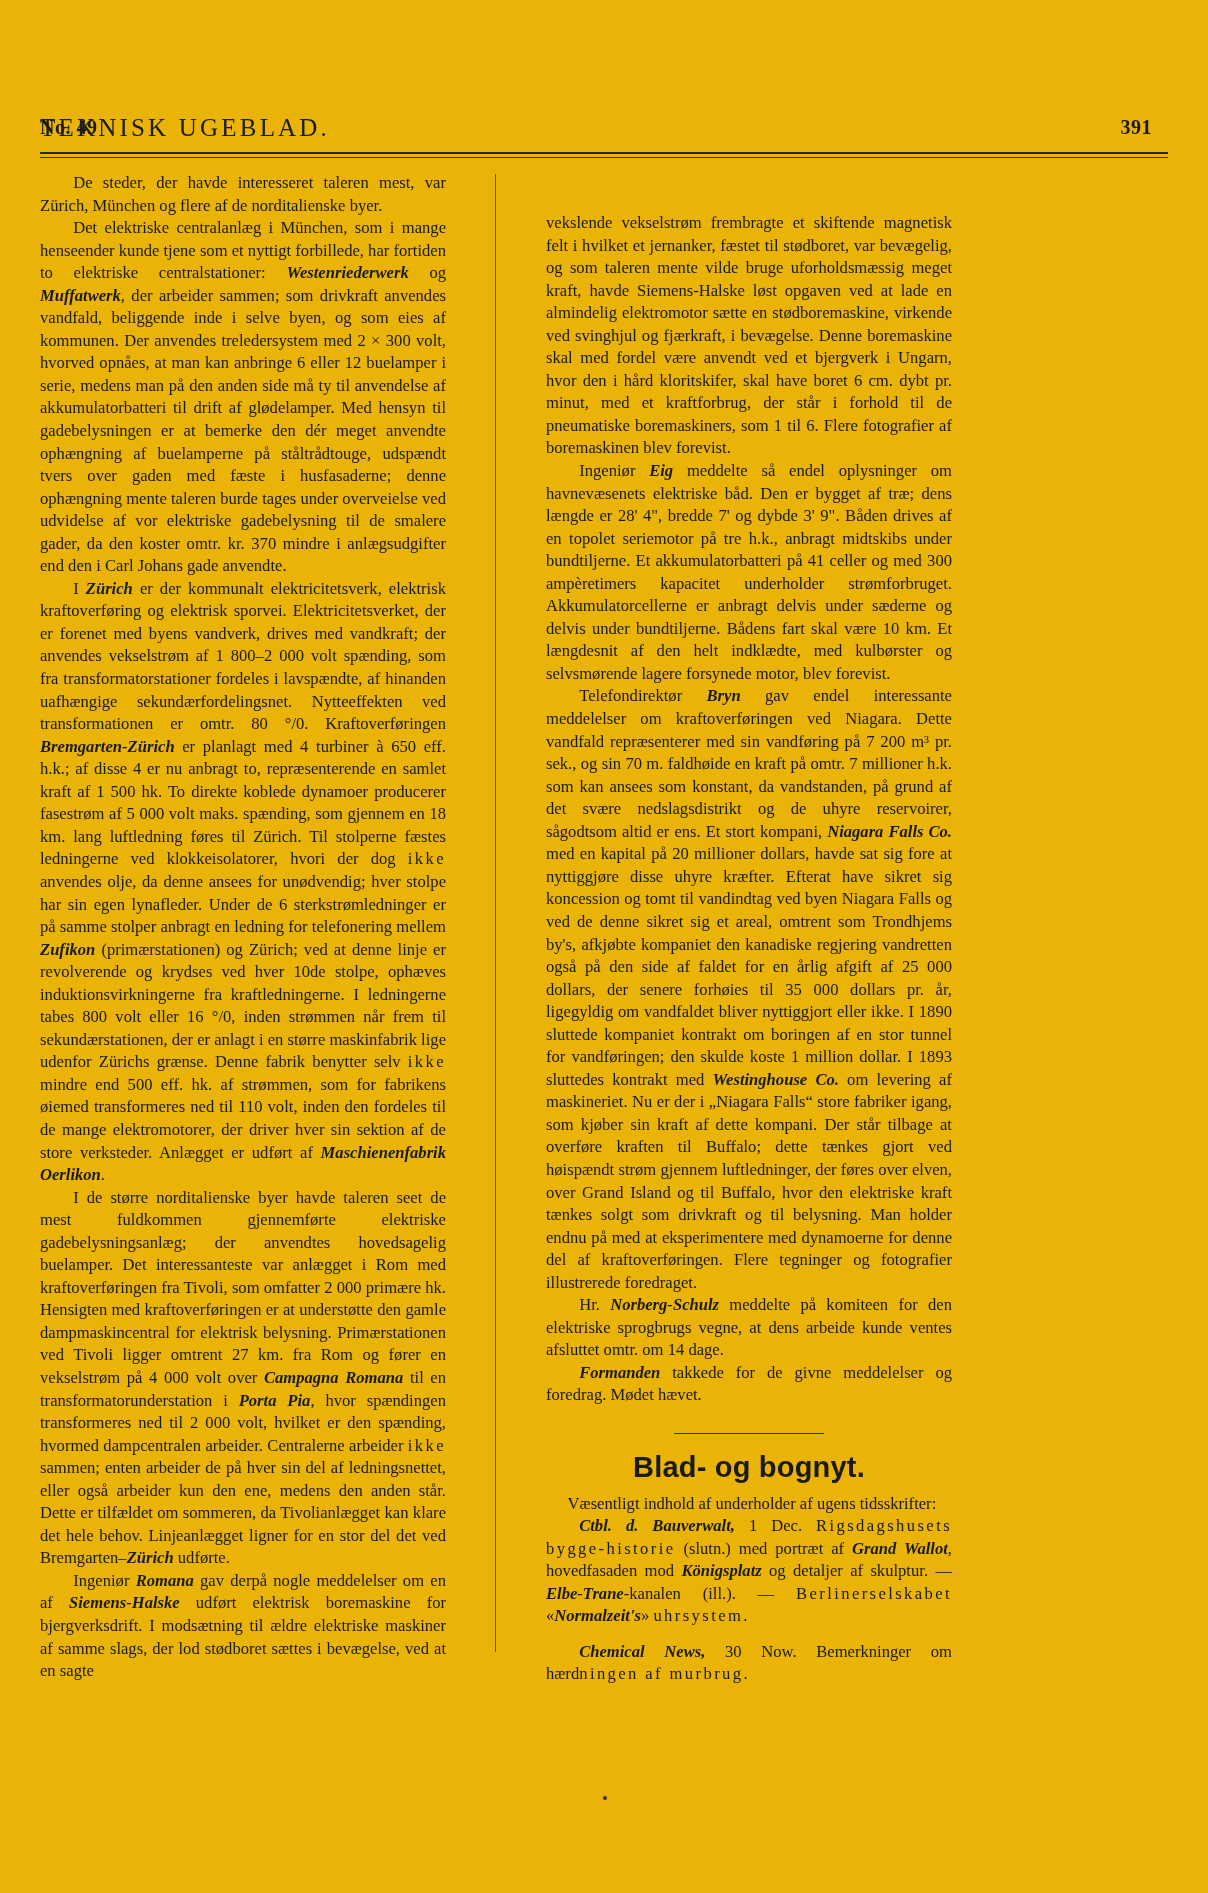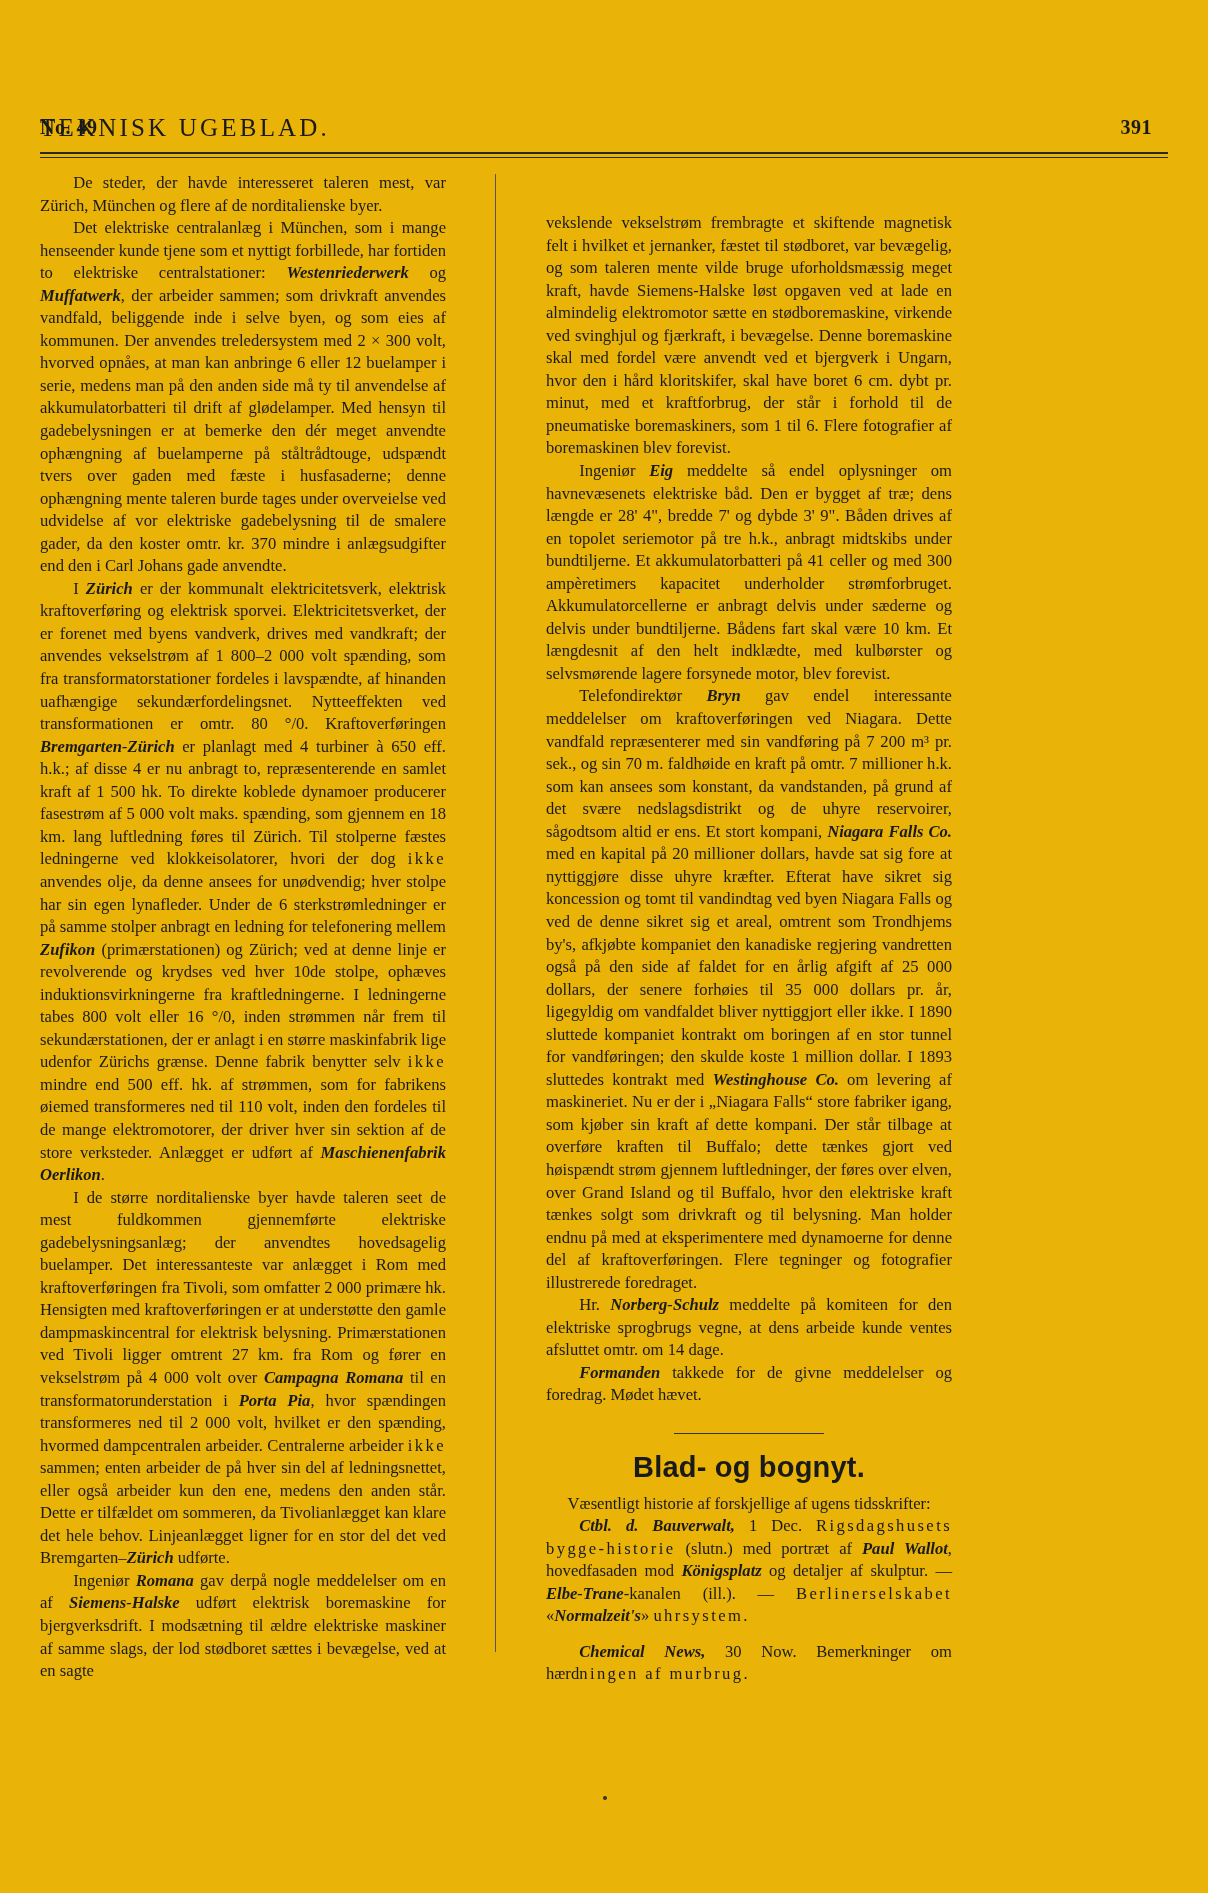--- a/index.html
+++ b/index.html
@@ -169,22 +169,22 @@
       <p class="noind" id="R0">vekslende vekselstrøm frembragte et skiftende magnetisk felt i hvilket et jernanker, fæstet til stødboret, var bevægelig, og som taleren mente vilde bruge uforholdsmæssig meget kraft, havde Siemens-Halske løst opgaven ved at lade en almindelig elektromotor sætte en stødboremaskine, virkende ved svinghjul og fjærkraft, i bevægelse. Denne boremaskine skal med fordel være anvendt ved et bjergverk i Ungarn, hvor den i hård kloritskifer, skal have boret 6 cm. dybt pr. minut, med et kraftforbrug, der står i forhold til de pneumatiske boremaskiners, som 1 til 6. Flere fotografier af boremaskinen blev forevist.</p>
       <p id="R1">Ingeniør <i>Eig</i> meddelte så endel oplysninger om havnevæsenets elektriske båd. Den er bygget af træ; dens længde er 28' 4", bredde 7' og dybde 3' 9". Båden drives af en topolet seriemotor på tre h.k., anbragt midtskibs under bundtiljerne. Et akkumulatorbatteri på 41 celler og med 300 ampèretimers kapacitet underholder strømforbruget. Akkumulatorcellerne er anbragt delvis under sæderne og delvis under bundtiljerne. Bådens fart skal være 10 km. Et længdesnit af den helt indklædte, med kulbørster og selvsmørende lagere forsynede motor, blev forevist.</p>
       <p id="R2">Telefondirektør <i>Bryn</i> gav endel interessante meddelelser om kraftoverføringen ved Niagara. Dette vandfald repræsenterer med sin vandføring på 7 200 m³ pr. sek., og sin 70 m. faldhøide en kraft på omtr. 7 millioner h.k. som kan ansees som konstant, da vandstanden, på grund af det svære nedslagsdistrikt og de uhyre reservoirer, sågodtsom altid er ens. Et stort kompani, <i>Niagara Falls Co.</i> med en kapital på 20 millioner dollars, havde sat sig fore at nyttiggjøre disse uhyre kræfter. Efterat have sikret sig koncession og tomt til vandindtag ved byen Niagara Falls og ved de denne sikret sig et areal, omtrent som Trondhjems by's, afkjøbte kompaniet den kanadiske regjering vandretten også på den side af faldet for en årlig afgift af 25 000 dollars, der senere forhøies til 35 000 dollars pr. år, ligegyldig om vandfaldet bliver nyttiggjort eller ikke. I 1890 sluttede kompaniet kontrakt om boringen af en stor tunnel for vandføringen; den skulde koste 1 million dollar. I 1893 sluttedes kontrakt med <i>Westinghouse Co.</i> om levering af maskineriet. Nu er der i „Niagara Falls“ store fabriker igang, som kjøber sin kraft af dette kompani. Der står tilbage at overføre kraften til Buffalo; dette tænkes gjort ved høispændt strøm gjennem luftledninger, der føres over elven, over Grand Island og til Buffalo, hvor den elektriske kraft tænkes solgt som drivkraft og til belysning. Man holder endnu på med at eksperimentere med dynamoerne for denne del af kraftoverføringen. Flere tegninger og fotografier illustrerede foredraget.</p>
       <p id="R3">Hr. <i>Norberg-Schulz</i> meddelte på komiteen for den elektriske sprogbrugs vegne, at dens arbeide kunde ventes afsluttet omtr. om 14 dage.</p>
       <p id="R4"><i>Formanden</i> takkede for de givne meddelelser og foredrag. Mødet hævet.</p>
 
       <div class="mini-rule"></div>
 
       <div class="section-head">Blad- og bognyt.</div>
 
-      <p class="noind" style="text-indent:1.3em">Væsentligt historie af forskjellige af ugens tidsskrifter:</p>
+      <p class="noind" style="text-indent:1.3em">Væsentligt indhold af underholder af ugens tidsskrifter:</p>
 
-      <p id="B0"><i>Ctbl. d. Bauverwalt,</i> 1 Dec. <span class="spaced">Rigsdagshusets bygge-</span><span class="spaced">historie</span> (slutn.) med portræt af <i>Paul Wallot</i>, hovedfasaden mod <i>Königsplatz</i> og detaljer af skulptur. — <i>Elbe-Trane</i>-kanalen (ill.). — <span class="spaced">Berlinerselskabet</span> «<i>Normalzeit's</i>» <span class="spaced">uhrsystem</span>.</p>
+      <p id="B0"><i>Ctbl. d. Bauverwalt,</i> 1 Dec. <span class="spaced">Rigsdagshusets bygge-</span><span class="spaced">historie</span> (slutn.) med portræt af <i>Grand Wallot</i>, hovedfasaden mod <i>Königsplatz</i> og detaljer af skulptur. — <i>Elbe-Trane</i>-kanalen (ill.). — <span class="spaced">Berlinerselskabet</span> «<i>Normalzeit's</i>» <span class="spaced">uhrsystem</span>.</p>
       <div class="gap"></div>
       <p id="B1"><i>Chemical News,</i> 30 Now. Bemerkninger om hærd<span class="spaced">ningen af murbrug.</span></p>
     </div>
   </div>
 
   <div class="footdot"></div>
 </div>
 
 </body></html>

